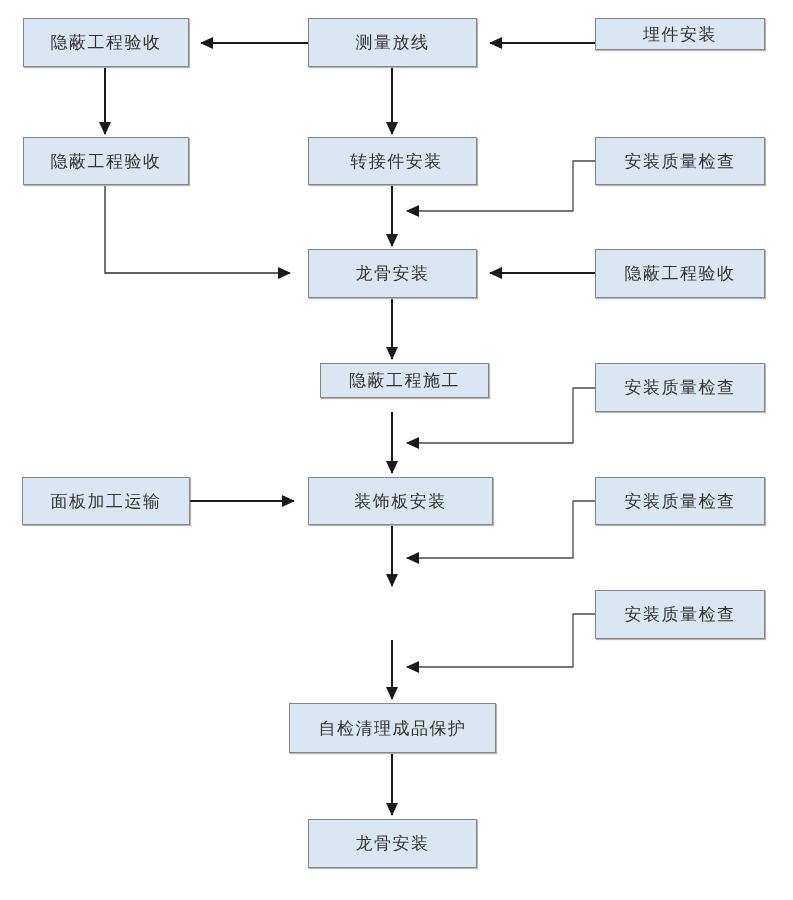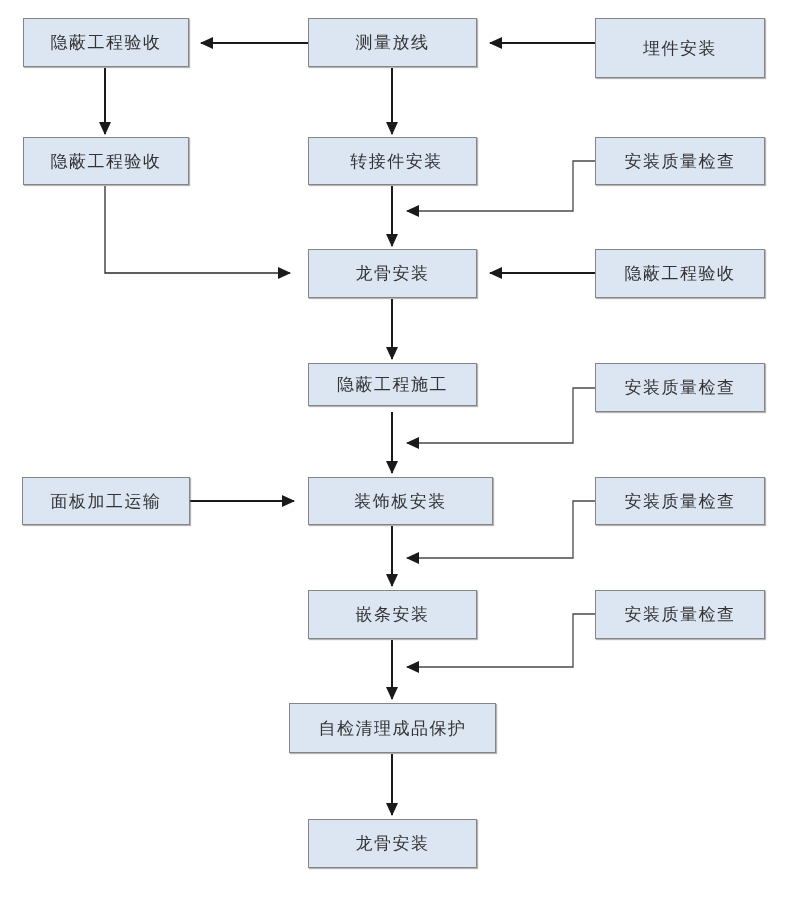--- a/index.html
+++ b/index.html
@@ -48,36 +48,35 @@
     <polyline points="105,186 105,273 290,273" fill="none" stroke="#2b2b2b" stroke-width="1.3" marker-end="url(#ah)"></polyline>
 
     <polyline points="595,161 573,161 573,211 407,211" fill="none" stroke="#4a4a4a" stroke-width="1.3" marker-end="url(#ah)"></polyline>
     <polyline points="595,388 573,388 573,443 407,443" fill="none" stroke="#4a4a4a" stroke-width="1.3" marker-end="url(#ah)"></polyline>
     <polyline points="595,501 573,501 573,558 407,558" fill="none" stroke="#4a4a4a" stroke-width="1.3" marker-end="url(#ah)"></polyline>
     <polyline points="595,614 573,614 573,667 407,667" fill="none" stroke="#4a4a4a" stroke-width="1.3" marker-end="url(#ah)"></polyline>
   </svg>
 
   <div class="node" style="left:23px;top:18px;width:166px;height:49px;">隐蔽工程验收</div>
   <div class="node" style="left:308px;top:18px;width:169px;height:49px;">测量放线</div>
-  <div class="node" style="left:595px;top:18px;width:170px;height:60px;">埋件安装</div>
+  <div class="node" style="left:595px;top:18px;width:170px;height:32px;">埋件安装</div>
 
   <div class="node" style="left:23px;top:137px;width:166px;height:48px;">隐蔽工程验收</div>
   <div class="node" style="left:308px;top:137px;width:169px;height:48px;padding-left:8px;">转接件安装</div>
   <div class="node" style="left:595px;top:137px;width:170px;height:48px;">安装质量检查</div>
 
   <div class="node" style="left:308px;top:249px;width:169px;height:49px;">龙骨安装</div>
   <div class="node" style="left:595px;top:249px;width:170px;height:49px;">隐蔽工程验收</div>
 
-  <div class="node" style="left:308px;top:363px;width:169px;height:43px;">隐蔽工程施工</div>
+  <div class="node" style="left:320px;top:363px;width:169px;height:35px;">隐蔽工程施工</div>
   <div class="node" style="left:595px;top:363px;width:170px;height:49px;">安装质量检查</div>
 
   <div class="node" style="left:22px;top:477px;width:168px;height:48px;">面板加工运输</div>
   <div class="node" style="left:308px;top:477px;width:185px;height:48px;">装饰板安装</div>
   <div class="node" style="left:595px;top:477px;width:170px;height:48px;">安装质量检查</div>
 
-  <div class="node" style="left:308px;top:590px;width:169px;height:49px;">嵌条安装</div>
   <div class="node" style="left:595px;top:590px;width:170px;height:49px;">安装质量检查</div>
 
   <div class="node" style="left:289px;top:703px;width:207px;height:50px;font-family:Liberation Serif, serif;">自检清理成品保护</div>
 
   <div class="node" style="left:308px;top:819px;width:169px;height:49px;">龙骨安装</div>
 
 </div>
 
 </body></html>

